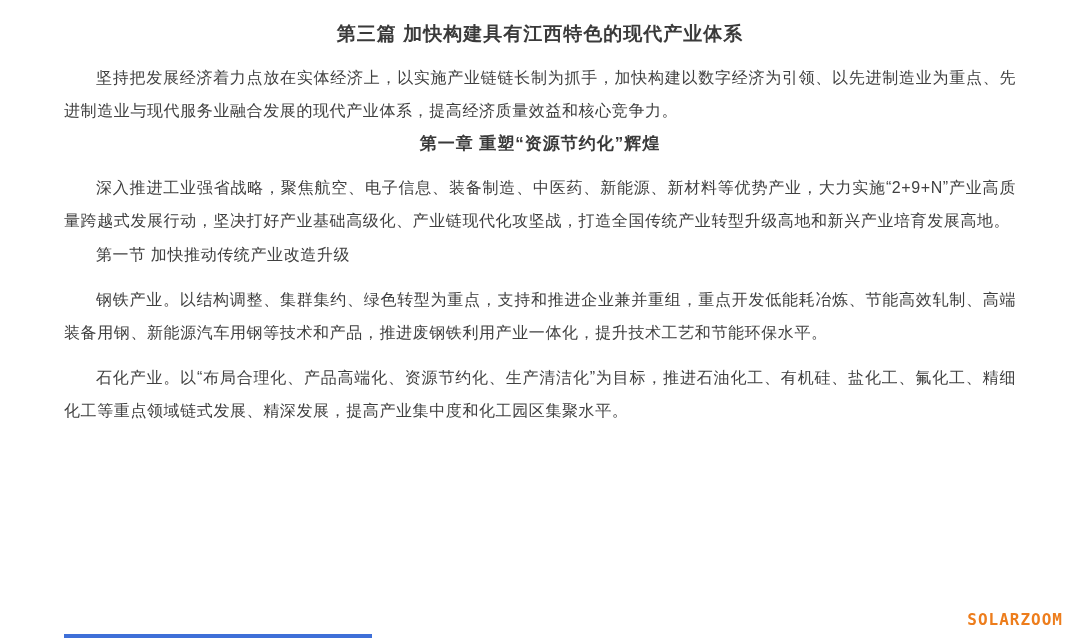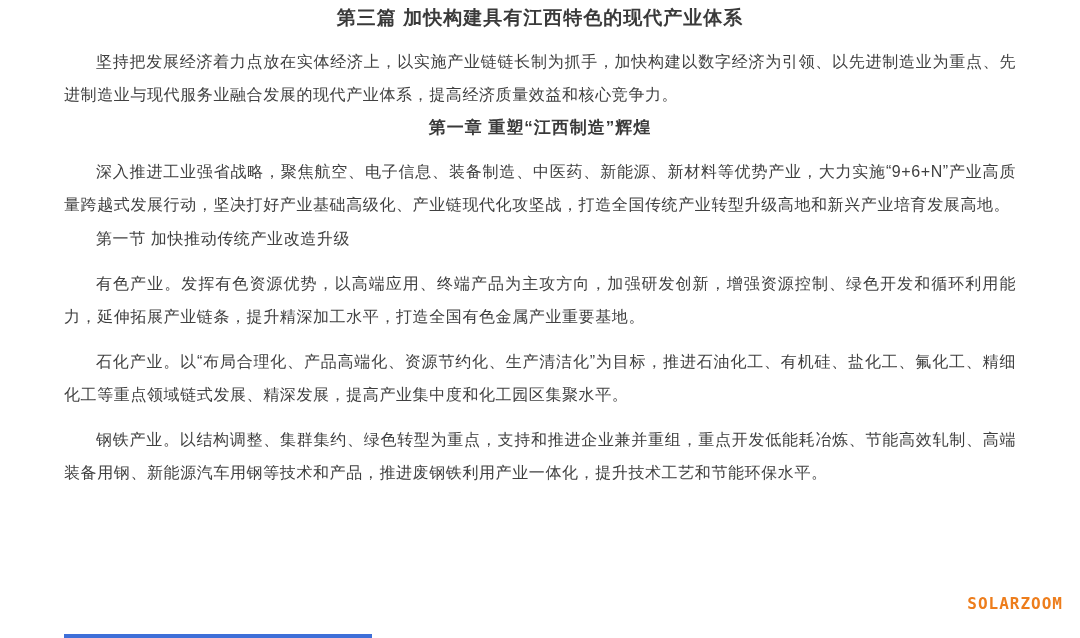--- a/index.html
+++ b/index.html
@@ -12,21 +12,21 @@
     color: #404040;
     overflow: hidden;
   }
   .page {
     position: relative;
     width: 1080px;
     height: 638px;
     background: #ffffff;
   }
   .content {
-    padding: 3px 64px 0 64px;
+    padding: 19px 64px 0 64px;
   }
   .part-title {
     margin: 0 0 11px 0;
     font-size: 19px;
     line-height: 30px;
     font-weight: bold;
     text-align: center;
     color: #3a3a3a;
     letter-spacing: 1px;
   }
@@ -53,21 +53,21 @@
     font-size: 16px;
     line-height: 33px;
     text-align: justify;
     text-indent: 2em;
     letter-spacing: 0.6px;
     color: #404040;
   }
   .watermark {
     position: absolute;
     right: 17px;
-    bottom: 25px;
+    bottom: 9px;
     font-family: "DejaVu Sans Mono", "Liberation Mono", monospace;
     font-size: 16px;
     font-weight: bold;
     letter-spacing: 1px;
   }
   .selection-bar {
     position: absolute;
     left: 64px;
     bottom: 0;
     width: 308px;
@@ -78,31 +78,30 @@
 </head>
 <body>
 
 <div class="page">
   <div class="content">
 
     <h1 class="part-title">第三篇 加快构建具有江西特色的现代产业体系</h1>
 
     <p class="para">坚持把发展经济着力点放在实体经济上，以实施产业链链长制为抓手，加快构建以数字经济为引领、以先进制造业为重点、先进制造业与现代服务业融合发展的现代产业体系，提高经济质量效益和核心竞争力。</p>
 
-    <h2 class="chapter-title">第一章 重塑“江西制造”辉煌</h2>
+    <h2 class="chapter-title">第一章 重塑“资源节约化”辉煌</h2>
 
-    <p class="para">深入推进工业强省战略，聚焦航空、电子信息、装备制造、中医药、新能源、新材料等优势产业，大力实施“9+6+N”产业高质量跨越式发展行动，坚决打好产业基础高级化、产业链现代化攻坚战，打造全国传统产业转型升级高地和新兴产业培育发展高地。</p>
+    <p class="para">深入推进工业强省战略，聚焦航空、电子信息、装备制造、中医药、新能源、新材料等优势产业，大力实施“2+9+N”产业高质量跨越式发展行动，坚决打好产业基础高级化、产业链现代化攻坚战，打造全国传统产业转型升级高地和新兴产业培育发展高地。</p>
 
     <h3 class="section-title">第一节 加快推动传统产业改造升级</h3>
 
-    <p class="para">有色产业。发挥有色资源优势，以高端应用、终端产品为主攻方向，加强研发创新，增强资源控制、绿色开发和循环利用能力，延伸拓展产业链条，提升精深加工水平，打造全国有色金属产业重要基地。</p>
+
+    <p class="para">钢铁产业。以结构调整、集群集约、绿色转型为重点，支持和推进企业兼并重组，重点开发低能耗冶炼、节能高效轧制、高端装备用钢、新能源汽车用钢等技术和产品，推进废钢铁利用产业一体化，提升技术工艺和节能环保水平。</p>
 
     <p class="para">石化产业。以“布局合理化、产品高端化、资源节约化、生产清洁化”为目标，推进石油化工、有机硅、盐化工、氟化工、精细化工等重点领域链式发展、精深发展，提高产业集中度和化工园区集聚水平。</p>
-
-    <p class="para">钢铁产业。以结构调整、集群集约、绿色转型为重点，支持和推进企业兼并重组，重点开发低能耗冶炼、节能高效轧制、高端装备用钢、新能源汽车用钢等技术和产品，推进废钢铁利用产业一体化，提升技术工艺和节能环保水平。</p>
 
 
 
   </div>
 
   <div class="watermark" title="SOLARZOOM" style="color: rgb(237, 125, 28);">SOLARZOOM</div>
 
   <div class="selection-bar" style="background: rgb(62, 111, 216);"></div>
 </div>
 

